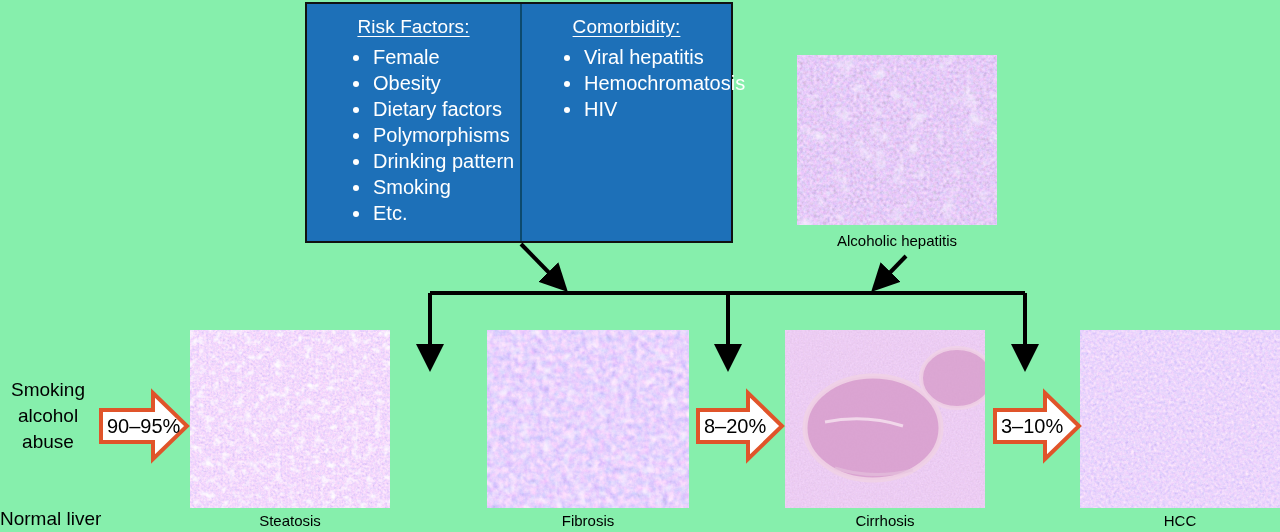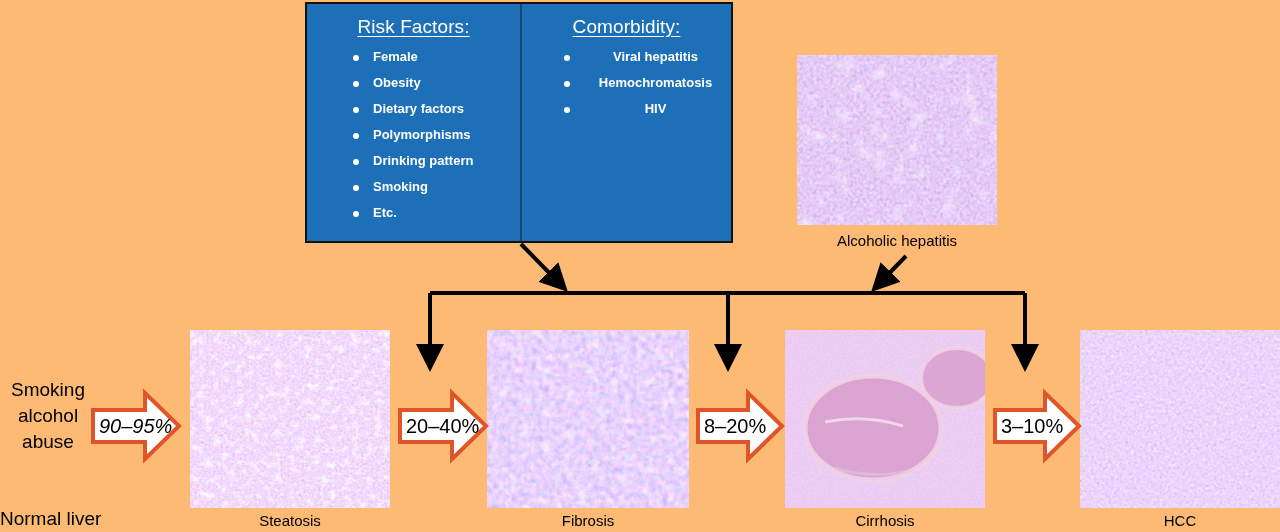--- a/index.html
+++ b/index.html
@@ -4,21 +4,21 @@
 <style>
   html, body {
     margin: 0;
     padding: 0;
     background: #ffffff;
   }
   #canvas {
     position: relative;
     width: 1280px;
     height: 532px;
-    background: #fdba74;
+    background: #86efac;
     overflow: hidden;
     font-family: "Liberation Sans", sans-serif;
     color: #000000;
   }
 
   
   .info-panel {
     position: absolute;
     left: 305px;
     top: 2px;
@@ -45,38 +45,37 @@
     margin-bottom: 6px;
     letter-spacing: .1px;
   }
   .info-list {
     list-style: none;
     margin: 0;
     padding: 0 0 0 40px;
   }
   .info-list li {
     color: #ffffff;
-    font-size: 13px;
+    font-size: 20px;
     line-height: 26px;
     position: relative;
     padding-left: 22px;
     white-space: nowrap;
-    font-weight: bold;
   }
   .info-list li::before {
     content: "";
     position: absolute;
     left: 2px;
     top: 11px;
     width: 6px;
     height: 6px;
     border-radius: 50%;
     background: #ffffff;
   }
-  .info-col.right .info-list { padding-left: 36px; text-align: center; }
+  .info-col.right .info-list { padding-left: 36px; }
 
   
   .tile {
     position: absolute;
     overflow: hidden;
   }
   .tile .slide {
     width: 100%;
     height: 100%;
     display: block;
@@ -279,33 +278,27 @@
   </div>
   <div class="tile-caption" style="left:1080px; top:512px; width:200px;">HCC</div>
 
   <div class="source-label">
     <div>Smoking</div>
     <div>alcohol</div>
     <div>abuse</div>
   </div>
   <div class="normal-liver-label">Normal liver</div>
 
-  <div class="pct-arrow" style="left:90px; top:388px; width:92px; height:76px;font-style:italic;">
+  <div class="pct-arrow" style="left:98px; top:388px; width:92px; height:76px;">
     <svg width="92" height="76" viewBox="0 0 92 76">
       <path d="M3 22 L55 22 L55 5 L89 38 L55 71 L55 54 L3 54 Z" fill="#ffffff" stroke="#E0542A" stroke-width="4" stroke-linejoin="miter"></path>
     </svg>
     <span class="pct-label">90–95%</span>
   </div>
 
-  <div class="pct-arrow" style="left:397px; top:388px; width:92px; height:76px;">
-    <svg width="92" height="76" viewBox="0 0 92 76">
-      <path d="M3 22 L55 22 L55 5 L89 38 L55 71 L55 54 L3 54 Z" fill="#ffffff" stroke="#E0542A" stroke-width="4" stroke-linejoin="miter"></path>
-    </svg>
-    <span class="pct-label">20–40%</span>
-  </div>
 
   <div class="pct-arrow" style="left:695px; top:388px; width:90px; height:76px;text-align:center;">
     <svg width="90" height="76" viewBox="0 0 90 76">
       <path d="M3 22 L53 22 L53 5 L87 38 L53 71 L53 54 L3 54 Z" fill="#ffffff" stroke="#E0542A" stroke-width="4" stroke-linejoin="miter"></path>
     </svg>
     <span class="pct-label">8–20%</span>
   </div>
 
   <div class="pct-arrow" style="left:992px; top:388px; width:90px; height:76px;">
     <svg width="90" height="76" viewBox="0 0 90 76">

